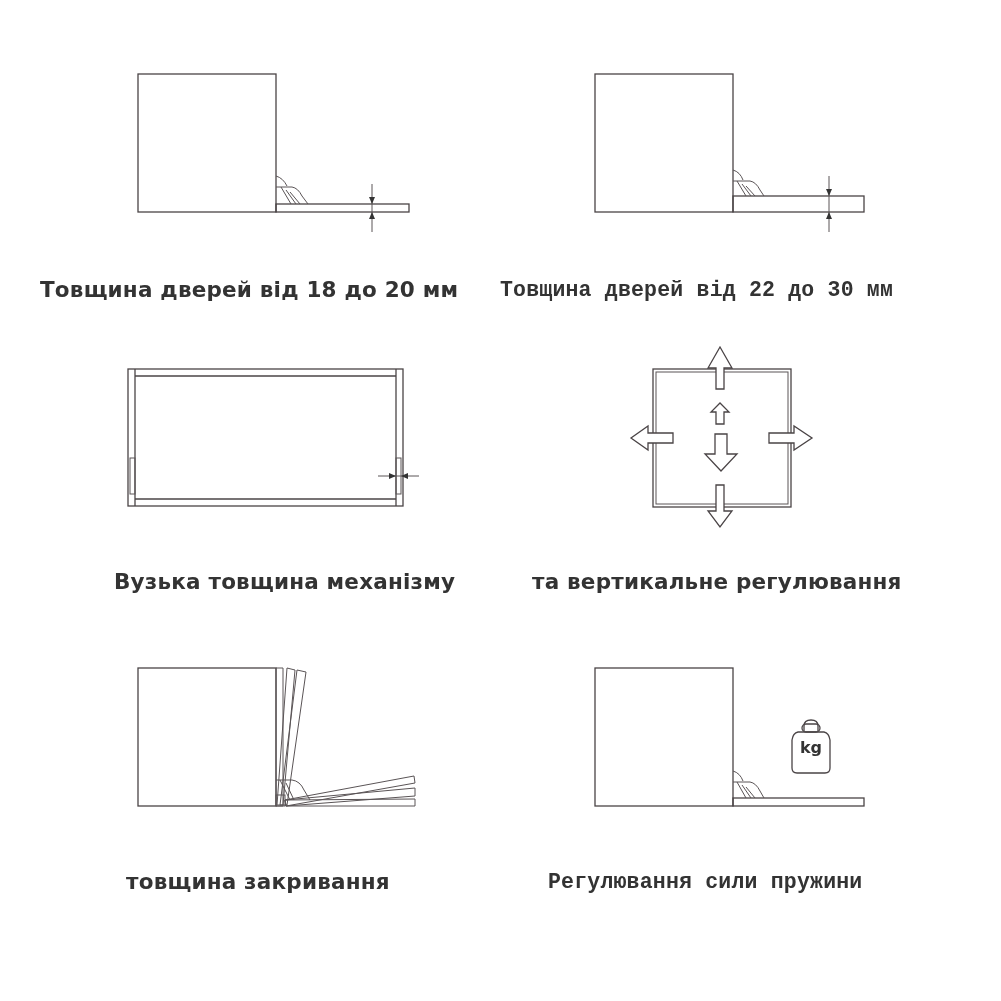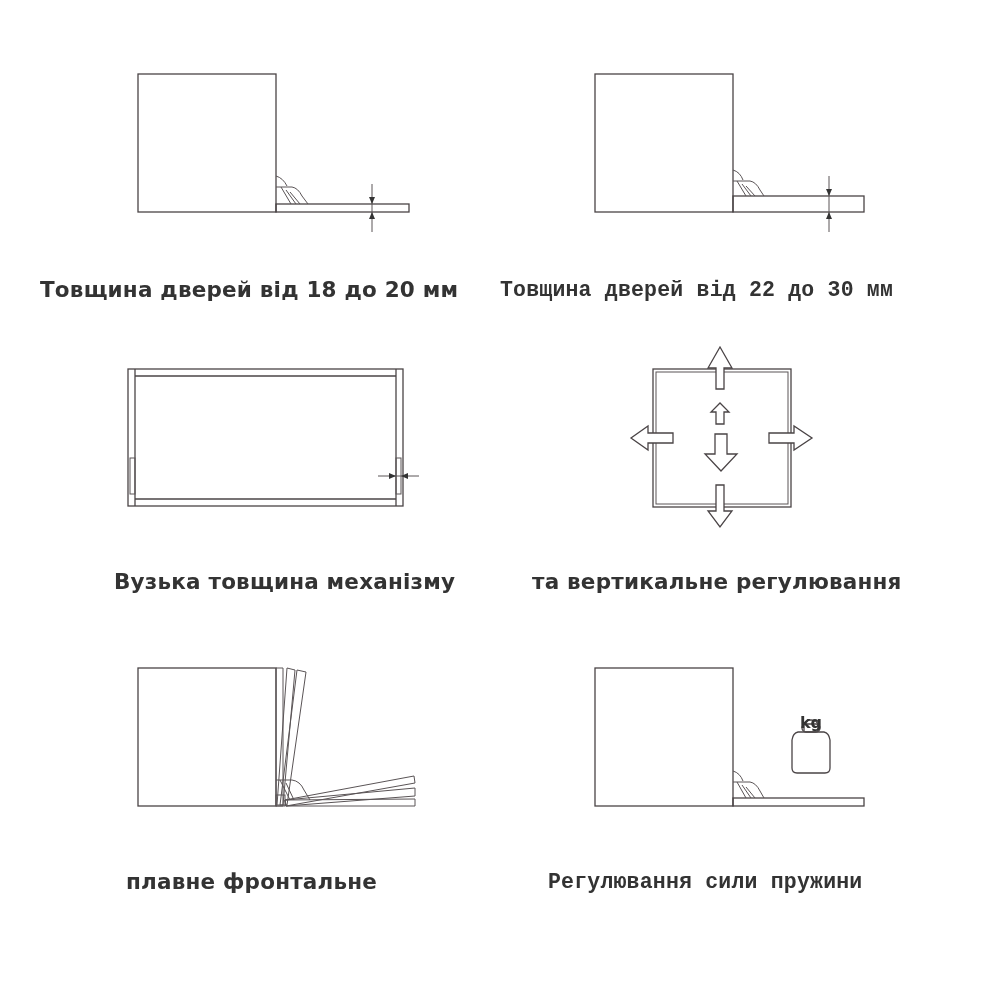--- a/index.html
+++ b/index.html
@@ -112,37 +112,37 @@
     <path class="ln-thin" d="M746 787 L755 798"></path>
 
     <g>
       <path class="ln" d="M804 731 L804 726 Q804 720 811 720 Q818 720 818 726 L818 731"></path>
       <rect class="ln" x="802" y="724" width="18" height="8" rx="4"></rect>
       <path class="ln" d="M798 732 L824 732 Q829 733 830 740 L830 768 Q830 773 825 773 L797 773 Q792 773 792 768 L792 740 Q793 733 798 732 Z"></path>
     </g>
   </g>
 </svg>
 
-<div style="position:absolute; left:792px; top:713px; width:38px; text-align:center; font-family:'DejaVu Sans',sans-serif; font-weight:bold; font-size:16px; color:#333333;">kg</div>
+<div style="position:absolute; left:792px; top:738px; width:38px; text-align:center; font-family:'DejaVu Sans',sans-serif; font-weight:bold; font-size:16px; color:#333333;">kg</div>
 
 <div class="caption" style="left:40px; top:275px;text-align:center;">
   <span>Товщина дверей від 18 до 20 мм</span>
 </div>
 
 <div class="caption" style="left:500px; top:275px;font-family:Liberation Mono, monospace;">
   <span>Товщина дверей від 22 до 30 мм</span>
 </div>
 
 <div class="caption" style="left:100px; top:567px;margin-left:14px;">
   <span>Вузька товщина механізму</span>
 </div>
 
 <div class="caption" style="left:532px; top:567px;">
   <span>та вертикальне регулювання</span>
 </div>
 
 <div class="caption" style="left:126px; top:867px;">
-  <span>плавне фронтальне</span>
+  <span>товщина закривання</span>
 </div>
 
 <div class="caption" style="left:548px; top:867px;font-family:Liberation Mono, monospace;">
   <span>Регулювання сили пружини</span>
 </div>
 
 </body></html>

